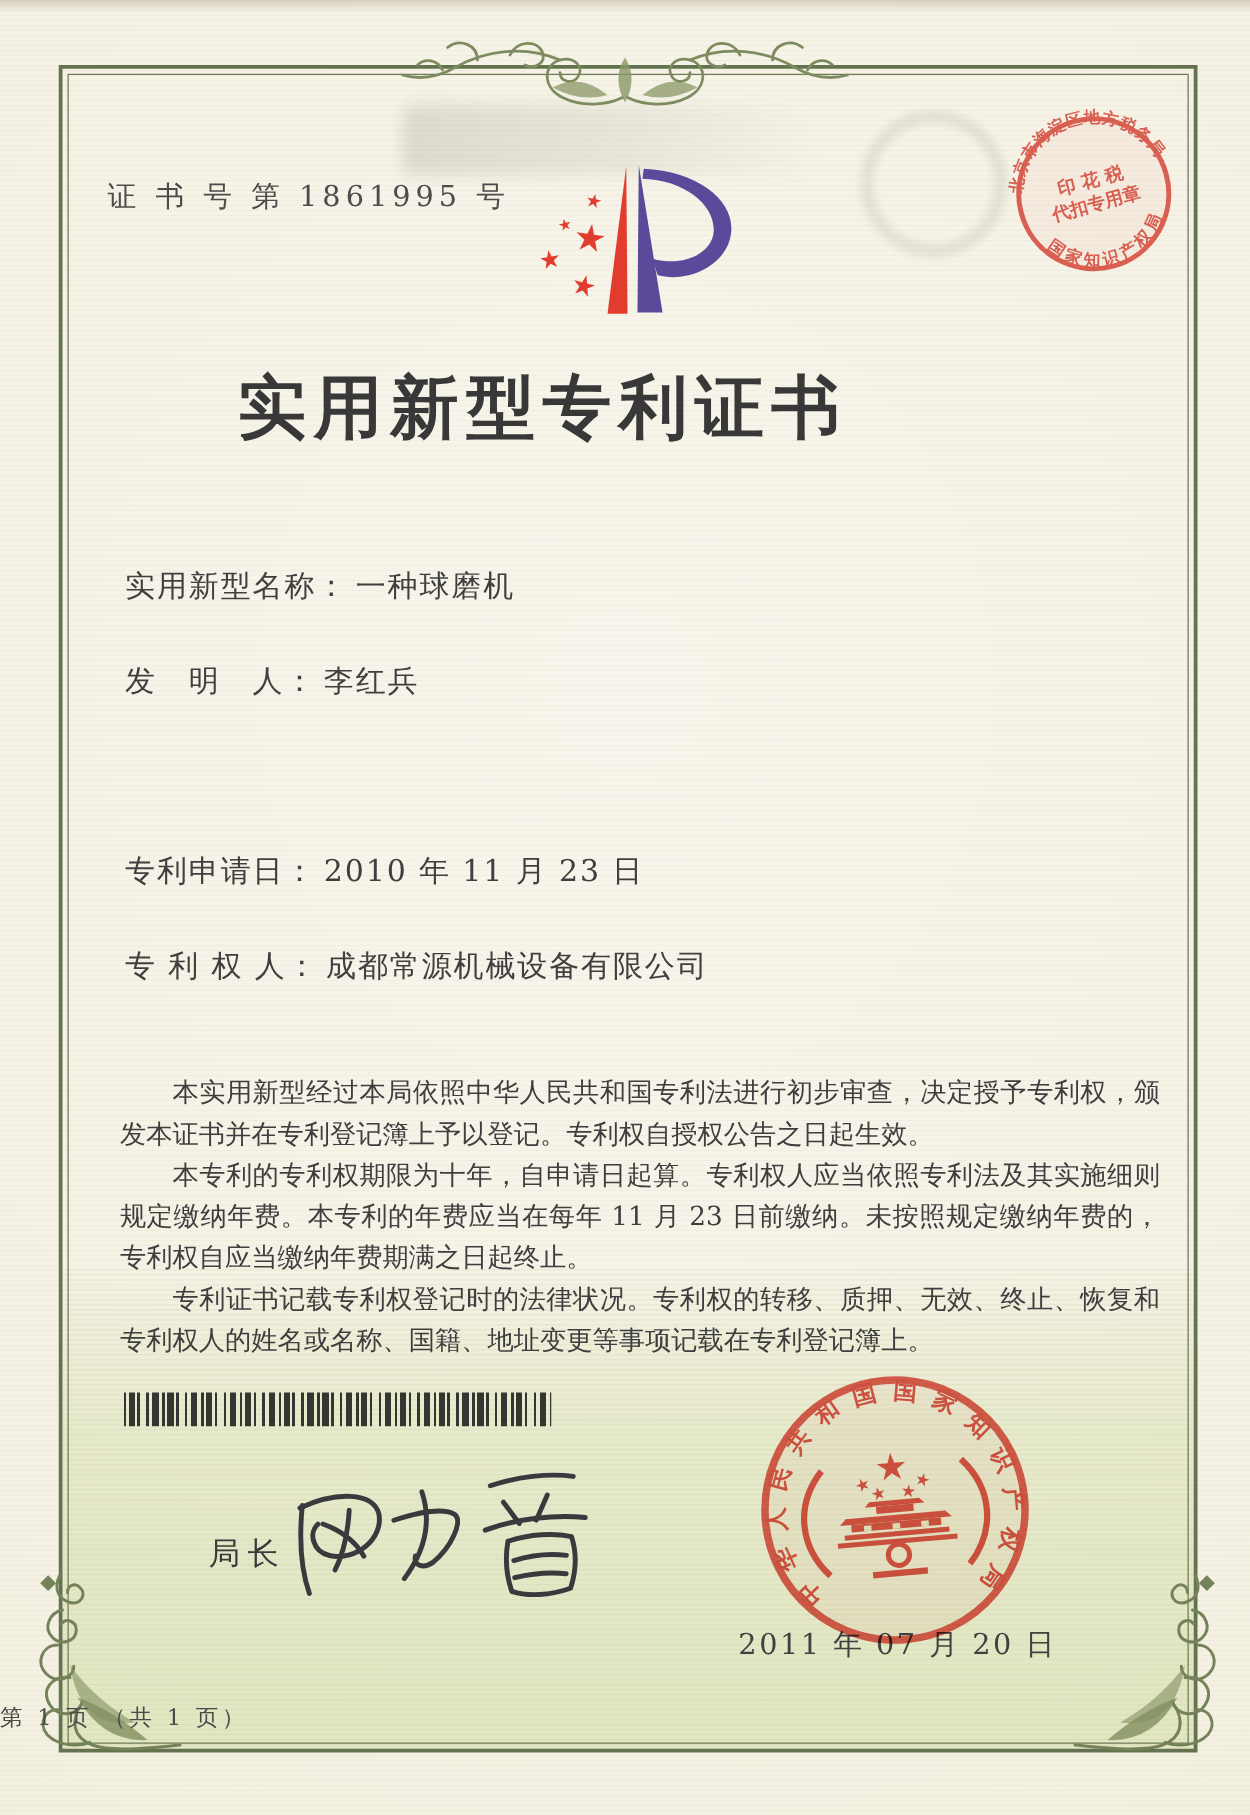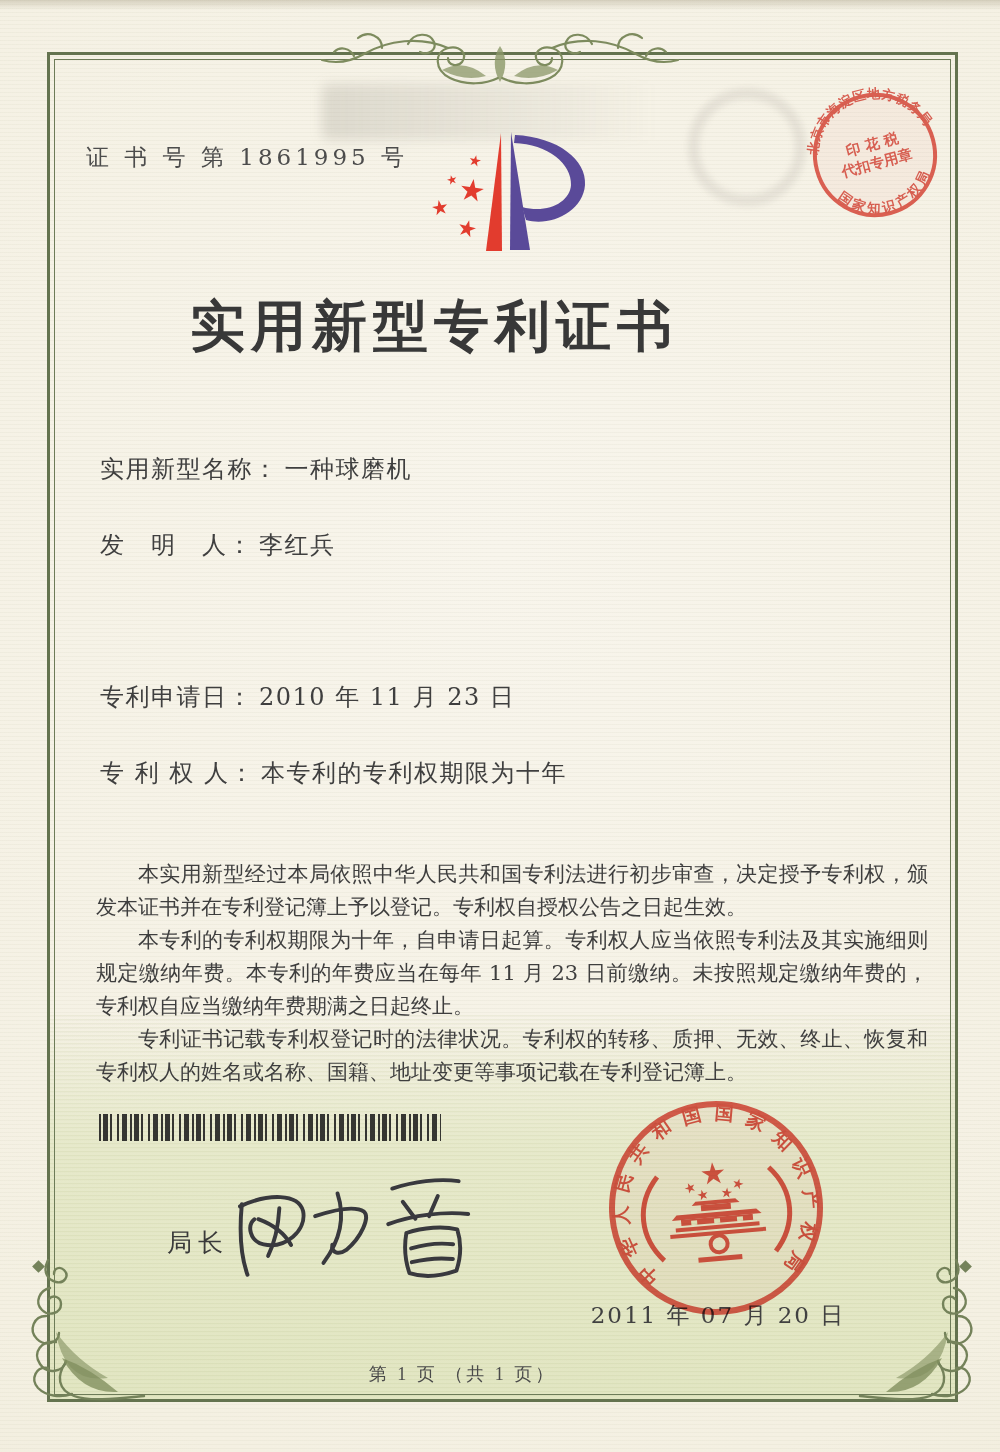--- a/index.html
+++ b/index.html
@@ -40,22 +40,22 @@
   .barcode{position:absolute;left:99px;top:1114px;width:342px;height:27px;z-index:5;opacity:.88;
     background:repeating-linear-gradient(90deg,
       #1d1d1d 0 2px, transparent 2px 4px, #1d1d1d 4px 9px, transparent 9px 11px,
       #1d1d1d 11px 13px, transparent 13px 18px, #1d1d1d 18px 20px, transparent 20px 23px,
       #1d1d1d 23px 28px, transparent 28px 31px);}
   .sig-role{position:absolute;left:167px;top:1226px;z-index:5;font-size:25px;letter-spacing:6px;color:#3a3a3a;}
   .sig{position:absolute;left:222px;top:1170px;z-index:5;transform:rotate(-3deg);}
   .seal{position:absolute;left:601px;top:1093px;z-index:6;mix-blend-mode:multiply;}
   .issue-date{position:absolute;left:590px;top:1300px;width:256px;z-index:5;text-align:center;
     font-size:23px;letter-spacing:2px;color:#414141;}
-  .footer{position:absolute;left:0;top:1362px;width:925px;z-index:5;text-align:center;
-    font-size:18px;letter-spacing:3px;color:#4a4a4a;font-family:Liberation Serif, serif;}
+  .footer{position:absolute;left:0;top:1362px;width:925px;z-index:5;text-align:left;
+    font-size:18px;letter-spacing:3px;color:#4a4a4a;}
   .ornament{position:absolute;z-index:4;}
   .visually-hidden{position:absolute;width:1px;height:1px;overflow:hidden;clip:rect(0 0 0 0);white-space:nowrap;}
 </style>
 </head>
 <body>
 
 <svg width="0" height="0" style="position:absolute" aria-hidden="true">
   <defs>
     <path id="st" d="M0,-1 L0.2245,-0.309 0.951,-0.309 0.363,0.118 0.588,0.809 0,0.382 -0.588,0.809 -0.363,0.118 -0.951,-0.309 -0.2245,-0.309 Z"></path>
     <g id="cornerFl" stroke="#74825a" stroke-width="2.4" fill="none" stroke-linecap="round">
@@ -143,21 +143,21 @@
   <div class="field" style="top:433px">
     <span>实用新型名称：</span><span class="val">一种球磨机</span>
   </div>
   <div class="field" style="top:509px">
     <span>发　明　人：</span><span class="val">李红兵</span>
   </div>
   <div class="field" style="top:661px">
     <span>专利申请日：</span><span class="val">2010 年 11 月 23 日</span>
   </div>
   <div class="field" style="top:737px">
-    <span>专 利 权 人：</span><span class="val">本专利的专利权期限为十年</span>
+    <span>专 利 权 人：</span><span class="val">成都常源机械设备有限公司</span>
   </div>
 
   <div class="paras">
     <p>本实用新型经过本局依照中华人民共和国专利法进行初步审查，决定授予专利权，颁发本证书并在专利登记簿上予以登记。专利权自授权公告之日起生效。</p>
     <p>本专利的专利权期限为十年，自申请日起算。专利权人应当依照专利法及其实施细则规定缴纳年费。本专利的年费应当在每年 11 月 23 日前缴纳。未按照规定缴纳年费的，专利权自应当缴纳年费期满之日起终止。</p>
     <p>专利证书记载专利权登记时的法律状况。专利权的转移、质押、无效、终止、恢复和专利权人的姓名或名称、国籍、地址变更等事项记载在专利登记簿上。</p>
   </div>
 
   <div class="barcode"></div>
 

